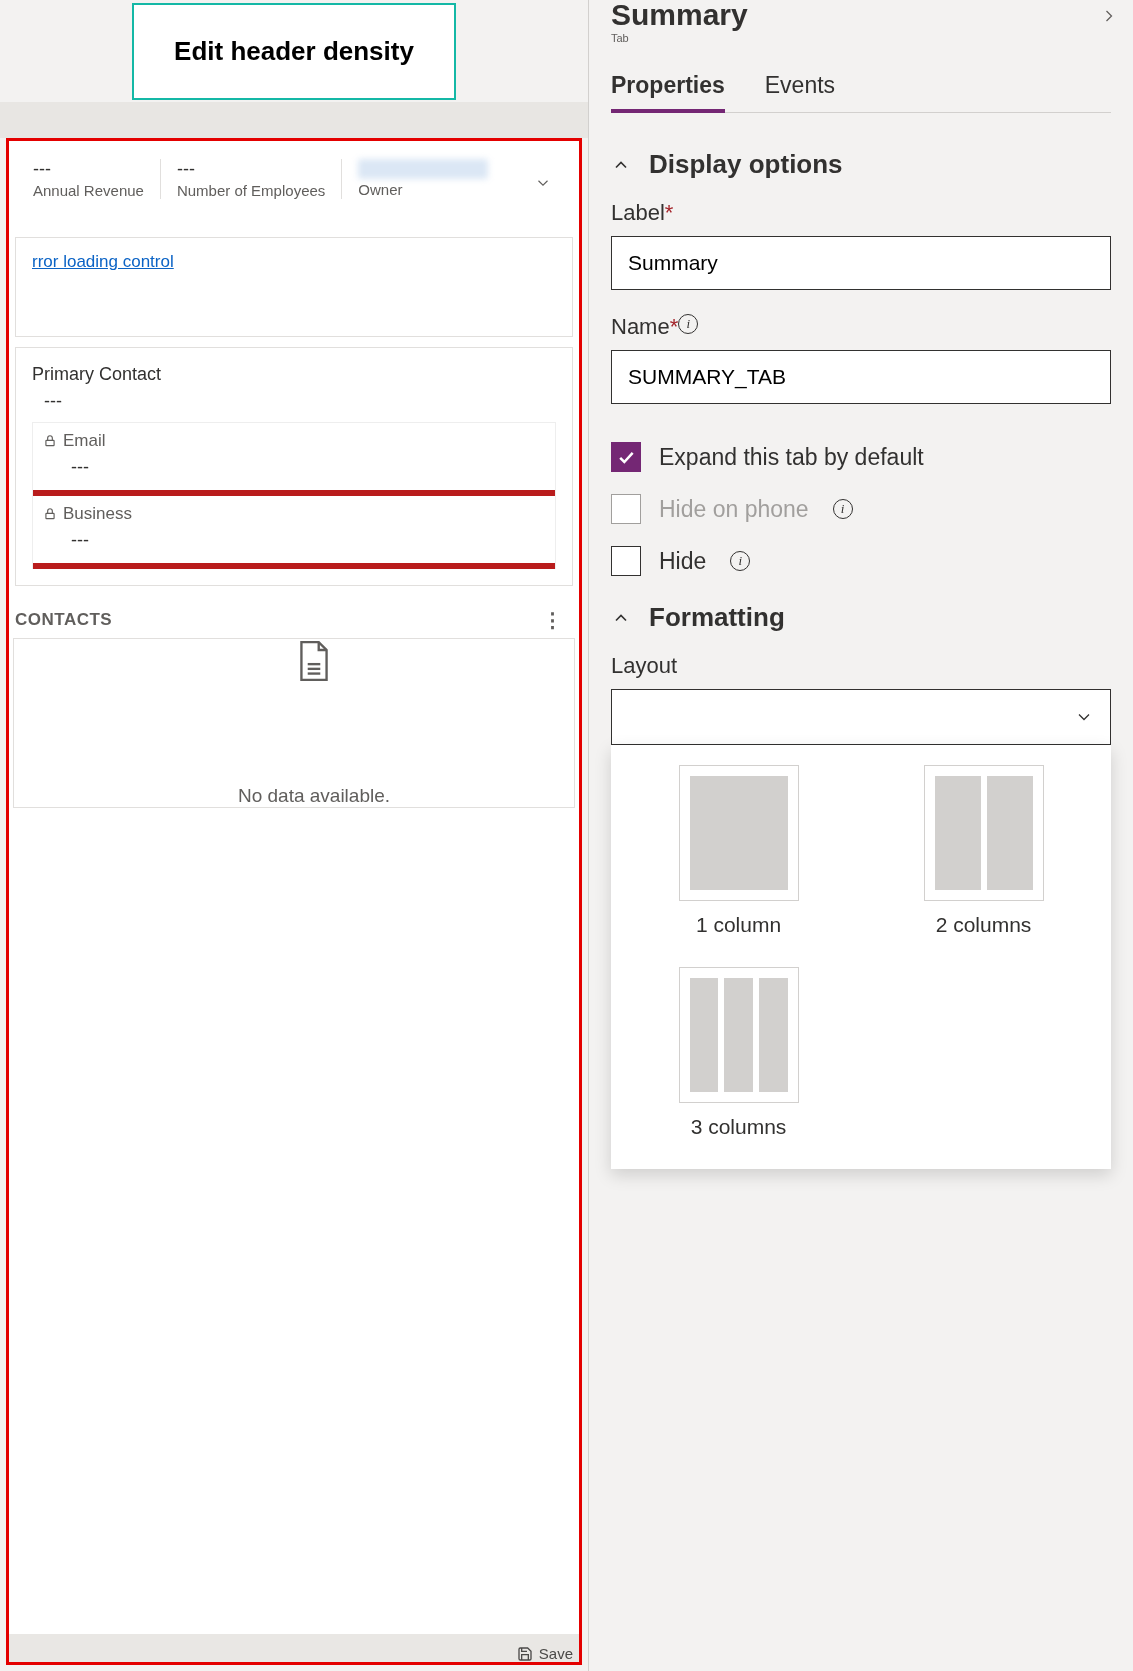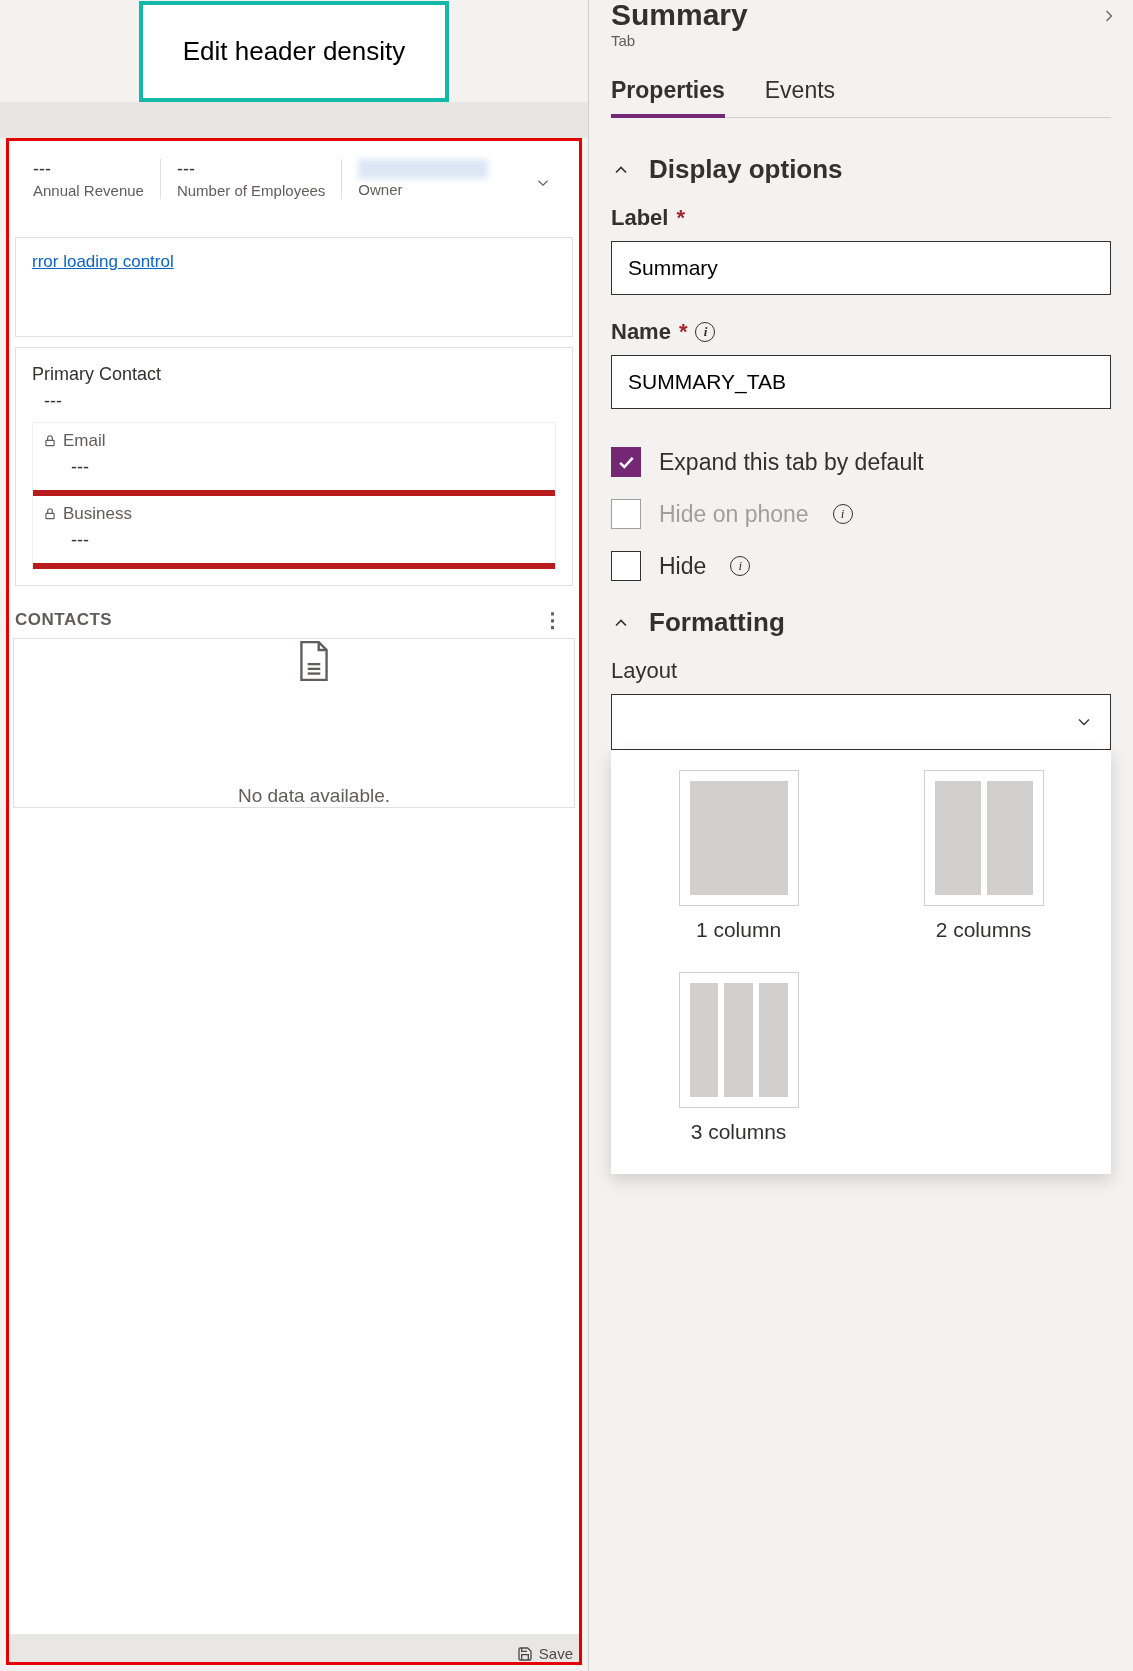--- a/index.html
+++ b/index.html
@@ -22,24 +22,24 @@
   }
   .header-bar {
     height: 102px;
     display: flex;
     align-items: center;
     justify-content: center;
     background: #f3f2f1;
   }
   .edit-header-btn {
     background: #fff;
-    border: 4px solid #14b8a6;
+    border: 2px solid #14b8a6;
     padding: 31px 40px;
     font-size: 26px;
-    font-weight: 400;
+    font-weight: 700;
     cursor: pointer;
   }
   .gray-strip { height: 36px; background: #e8e6e3; }
 
   .canvas-wrap {
     margin: 0 6px 6px 6px;
     border: 3px solid #e40000;
     background: #fff;
     flex: 1;
     display: flex;
@@ -134,21 +134,21 @@
     background: #f3f2f1;
     border-left: 1px solid #d2d0ce;
     display: flex; flex-direction: column;
   }
   .rp-header {
     padding: 0 22px 0 22px;
     display:flex; flex-direction:column;
     position: relative;
   }
   .rp-title { font-size: 30px; font-weight:700; margin-top: -2px; }
-  .rp-subtitle { font-size:15px; color:#605e5c; }
+  .rp-subtitle { font-size:11px; color:#605e5c; }
   .rp-chevron-right {
     position:absolute; right: 14px; top: 6px; color:#605e5c;
   }
   .rp-tabs {
     display:flex; gap:40px; margin-top: 28px;
     border-bottom: 1px solid #d2d0ce;
     font-size: 23px;
   }
   .rp-tab {
     padding-bottom: 10px;
@@ -164,21 +164,21 @@
     padding: 20px 22px; overflow:auto; flex:1;
     font-size: 22px;
   }
   .section-head {
     display:flex; align-items:center; gap:18px;
     font-size: 26px; font-weight:600;
     margin: 16px 0 20px 0;
   }
   .sec-chev { width:20px; height:20px; }
   .form-label {
-    font-size:22px; font-weight:700; margin-bottom:10px; display:flex; align-items:center; gap:8px;
+    font-size:22px; font-weight:400; margin-bottom:10px; display:flex; align-items:flex-start; 
   }
   .req { color:#a4262c; }
   .info-icn { width:20px; height:20px; border:1.5px solid #323130; border-radius:50%; display:inline-flex; align-items:center; justify-content:center; font-size:13px; font-style:italic; font-family:serif;}
   .text-input {
     width:100%; background:#fff; border:1px solid #323130;
     padding: 14px 16px; font-size:21px; margin-bottom: 24px;
   }
   .cb-row { display:flex; align-items:center; gap:18px; margin: 14px 0 22px 0; font-size:23px;}
   .cb {
     width:30px; height:30px; border:1.5px solid #323130; background:#fff;

